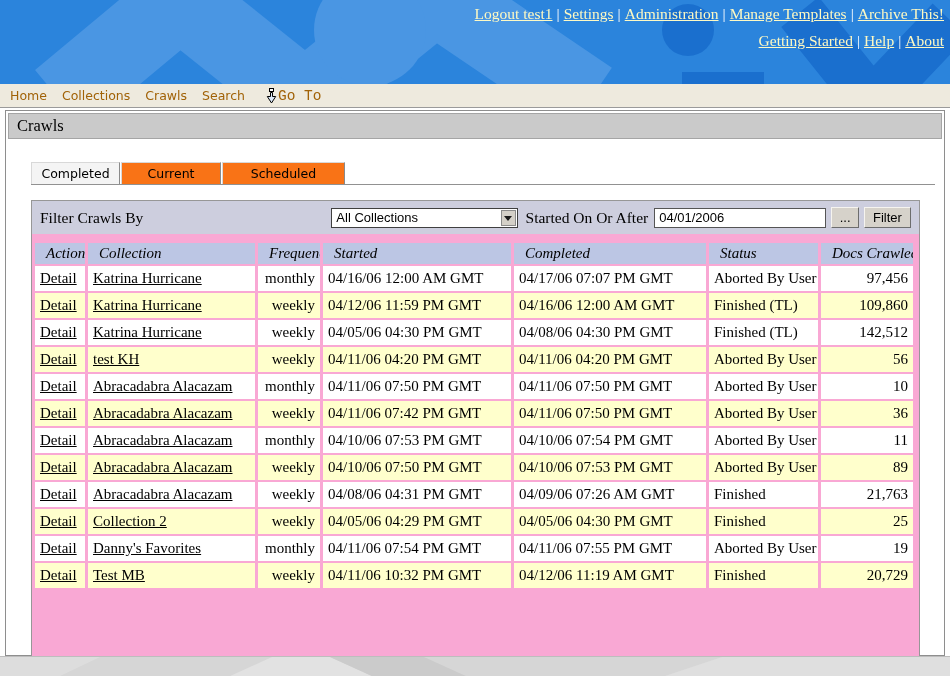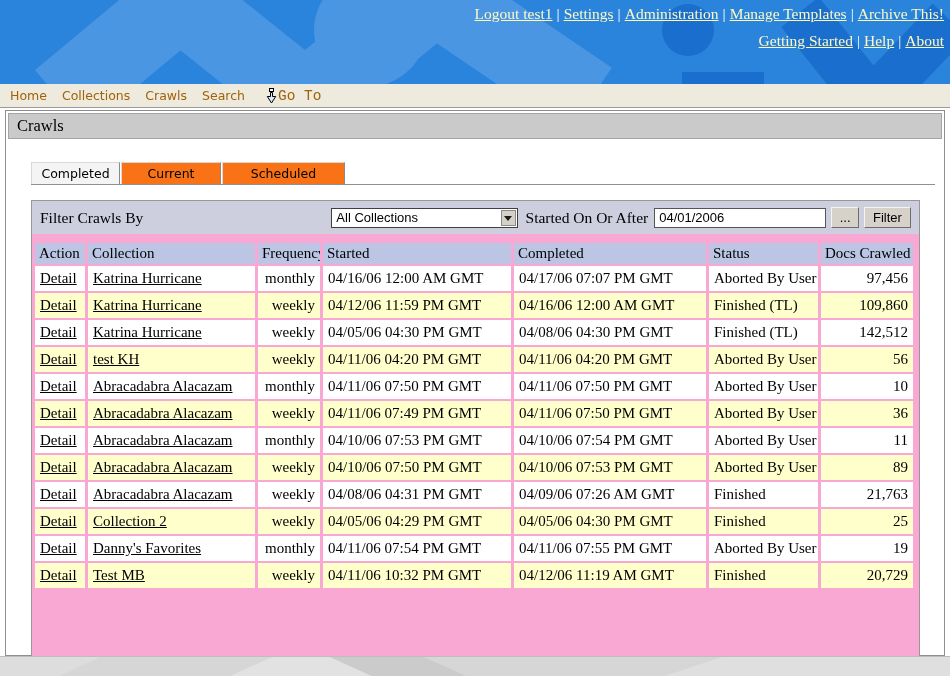--- a/index.html
+++ b/index.html
@@ -62,21 +62,21 @@
              font-family:"Liberation Sans", sans-serif; font-size:13px; height:21px; cursor:pointer; color:#000; }
   .dots-btn { margin-left:5px; width:30px; }
   .filter-btn { margin-left:5px; width:51px; }
 
   
   table.crawls { table-layout:fixed; width:884px; margin:7px 0 0 0;
                  border-collapse:separate; border-spacing:3px 2px; }
   col.cw0{width:50px;} col.cw1{width:167px;} col.cw2{width:62px;} col.cw3{width:188px;}
   col.cw4{width:192px;} col.cw5{width:109px;} col.cw6{width:92px;}
   th { background:#bcc6e4; font-weight:normal; text-align:left; font-size:15px;
-       height:21px; padding:0 4px; white-space:nowrap; overflow:hidden; }
+       height:21px; padding:0 11px; white-space:nowrap; overflow:hidden;font-style:italic; }
   td { height:25px; padding:0 5px; font-size:15px; white-space:nowrap; overflow:hidden; background:#fff; }
   tr.alt td { background:#ffffcc; }
   .center { text-align:right; }
   .right  { text-align:right; }
   a.tbl-link { color:#000; text-decoration:underline; cursor:pointer; }
 
   
   .footer { position:absolute; top:656px; left:0; width:950px; height:20px;
             background:#d6d6d6; border-top:1px solid #bdbdbd; overflow:hidden; }
 </style>
@@ -203,21 +203,21 @@
               <td class="center">monthly</td>
               <td>04/11/06 07:50 PM GMT</td>
               <td>04/11/06 07:50 PM GMT</td>
               <td>Aborted By User</td>
               <td class="right">10</td>
             </tr>
             <tr class="alt">
               <td><a class="tbl-link">Detail</a></td>
               <td><a class="tbl-link">Abracadabra Alacazam</a></td>
               <td class="center">weekly</td>
-              <td>04/11/06 07:49 PM GMT</td>
+              <td>04/11/06 07:42 PM GMT</td>
               <td>04/11/06 07:50 PM GMT</td>
               <td>Aborted By User</td>
               <td class="right">36</td>
             </tr>
             <tr>
               <td><a class="tbl-link">Detail</a></td>
               <td><a class="tbl-link">Abracadabra Alacazam</a></td>
               <td class="center">monthly</td>
               <td>04/10/06 07:53 PM GMT</td>
               <td>04/10/06 07:54 PM GMT</td>

